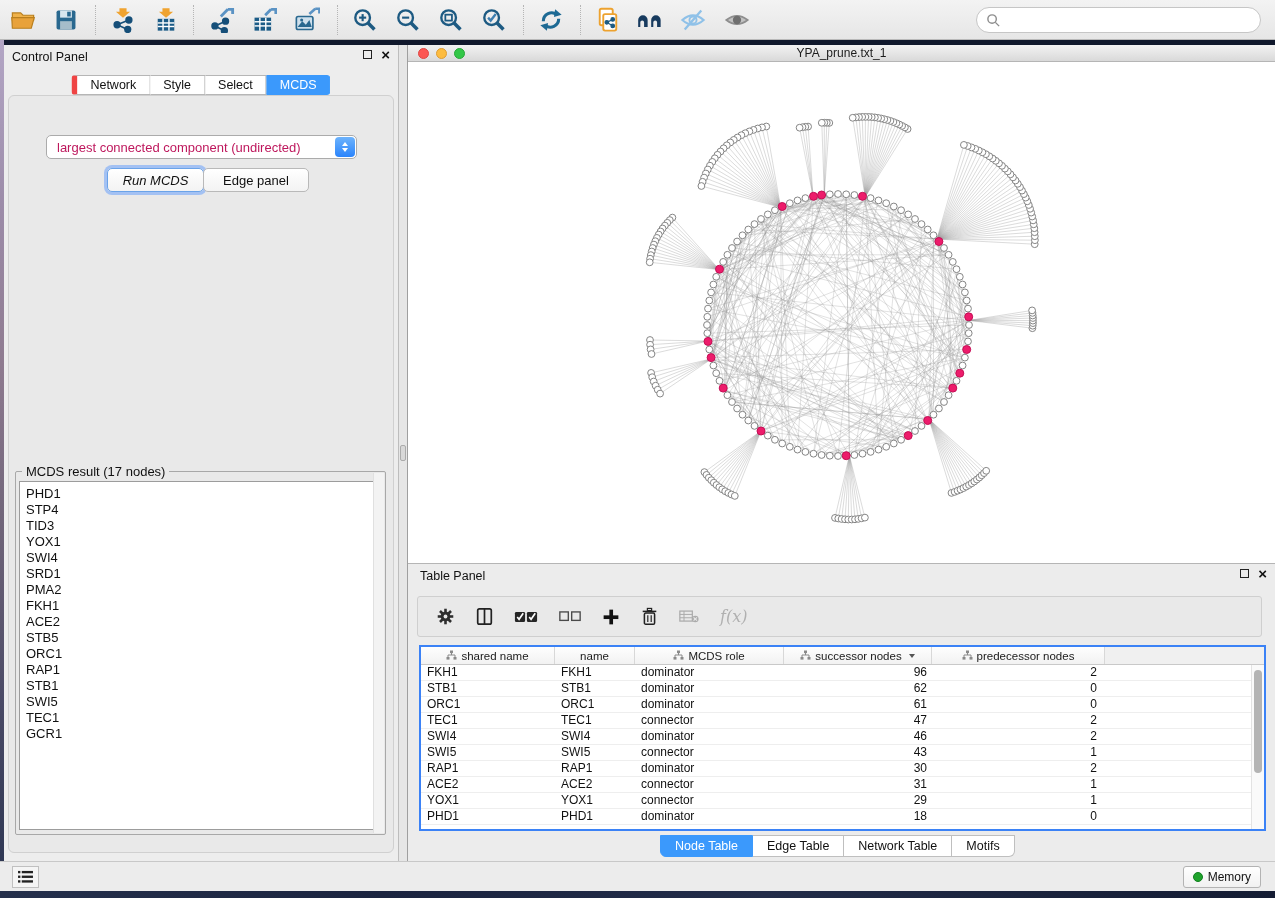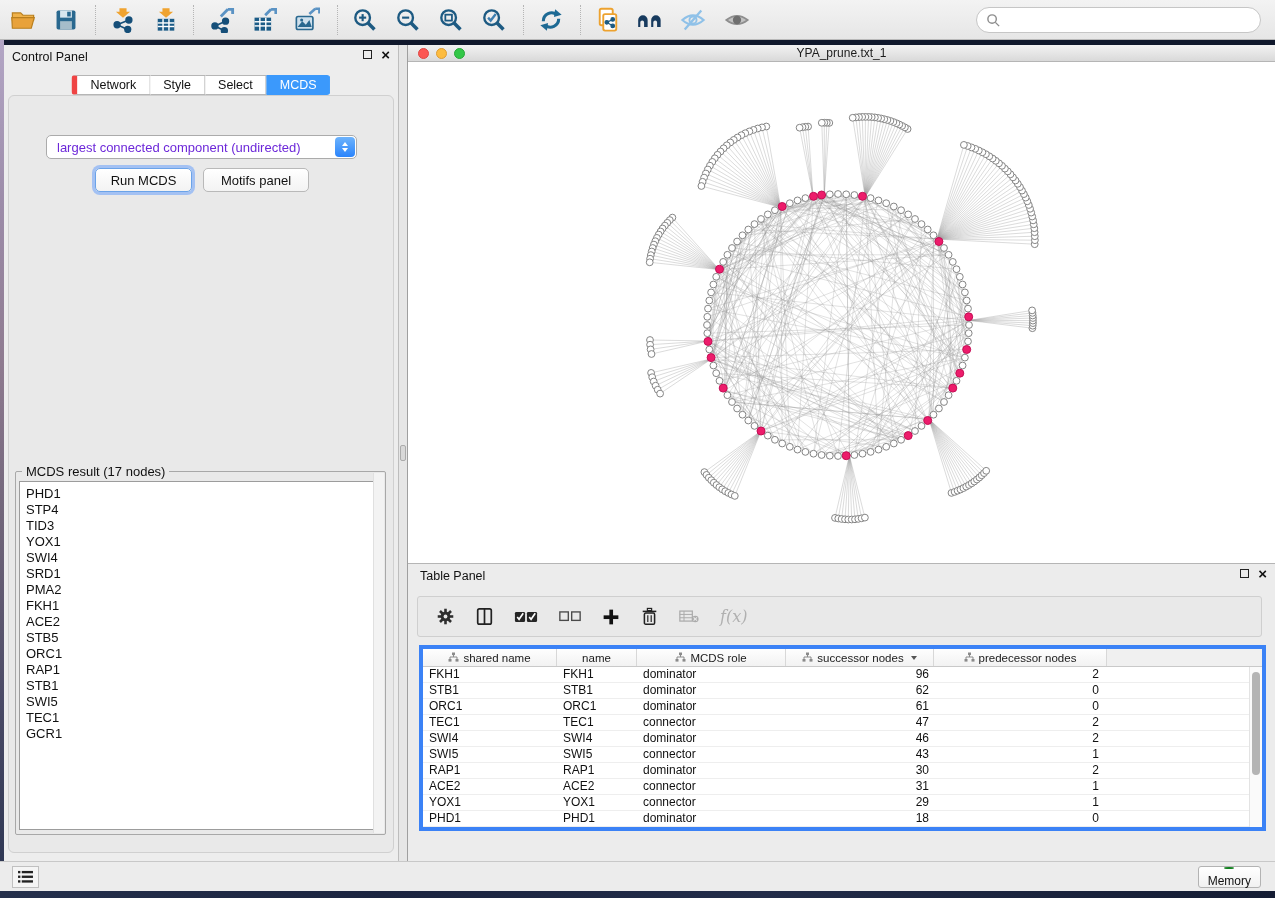--- a/index.html
+++ b/index.html
@@ -29,27 +29,27 @@
   .float-ic{width:9px;height:9px;border:1.5px solid #222;display:inline-block;}
   .close-ic{font-size:15px;font-weight:bold;color:#111;line-height:9px;}
   #cp-tabs{position:absolute;top:30px;left:50%;transform:translateX(-50%);display:flex;height:20px;}
   .ctab{padding:0 13px;font-size:12.5px;line-height:19px;background:#fff;border:1px solid #b6b6b6;border-left:none;color:#111;}
   .ctab:first-child{border-left:6px solid #ef4444;border-radius:4px 0 0 4px;}
   .ctab:last-child{border-radius:0 4px 4px 0;}
   .ctab.active{background:#3b99fc;border-color:#3b99fc;color:#fff;}
   #cp-card{position:absolute;left:4px;right:4px;top:50px;bottom:8px;background:#e9e9e9;border:1px solid #d0d0d0;border-radius:6px;}
   #opt-label{position:absolute;top:18px;left:0;right:0;text-align:center;font-size:13px;color:#111;}
   #criterion{position:absolute;left:37px;top:39px;width:311px;height:24px;background:#fff;border:1px solid #ababab;border-radius:5px;display:flex;align-items:center;}
-  #criterion .val{flex:1;font-size:13px;color:#6d28d9;padding-left:10px;white-space:nowrap;}
+  #criterion .val{flex:1;font-size:13px;color:#be185d;padding-left:10px;white-space:nowrap;}
   #criterion .stepper{width:20px;height:20px;margin-right:1px;border-radius:4px;background:linear-gradient(#6db3fc,#2a84fc);
     display:flex;flex-direction:column;align-items:center;justify-content:center;gap:2px;}
   .tri-up{width:0;height:0;border-left:3.5px solid transparent;border-right:3.5px solid transparent;border-bottom:4px solid #fff;}
   .tri-dn{width:0;height:0;border-left:3.5px solid transparent;border-right:3.5px solid transparent;border-top:4px solid #fff;}
   .cp-btn{position:absolute;top:72px;height:24px;background:linear-gradient(#fff,#f3f3f3);border:1px solid #b9b9b9;border-radius:5px;font-size:13px;color:#111;display:flex;align-items:center;justify-content:center;}
-  #run-btn{left:86px;width:97px;border-color:#6ba3e8;box-shadow:0 0 0 3px rgba(77,144,254,.45);}
+  #run-btn{left:98px;width:97px;border-color:#6ba3e8;box-shadow:0 0 0 3px rgba(77,144,254,.45);font-style:italic;}
   #closep-btn{left:194px;width:106px;}
   #result-group{position:absolute;left:6px;width:371px;top:375px;height:364px;border:1px solid #a8a8a8;border-radius:2px;}
   #result-label{position:absolute;top:-8px;left:6px;background:#e9e9e9;padding:0 4px;font-size:13px;color:#111;}
   #result-list{position:absolute;left:3px;right:3px;top:9px;bottom:4px;background:#fff;border:1px solid #9c9c9c;overflow:hidden;padding-top:4px;}
   .ritem{font-size:13px;line-height:16px;padding-left:6px;color:#111;}
   #result-scroll{position:absolute;top:1px;bottom:1px;right:1px;width:11px;background:#f3f3f3;border-left:1px solid #e0e0e0;}
 
   
   #splitter{position:absolute;left:398px;top:45px;width:10px;height:816px;background:#e6e6e6;border-left:1px solid #bdbdbd;border-right:1px solid #9f9f9f;}
   #splitter .grip{position:absolute;left:1px;top:400px;width:6px;height:16px;background:#d8d8d8;border:1px solid #ababab;border-radius:2px;}
@@ -63,42 +63,42 @@
   .gnode{fill:#fff;stroke:#858585;stroke-width:1;}
   .gpink{fill:#ed1c6b;stroke:#c40e55;stroke-width:1;}
   .gchord{fill:none;stroke:#8f8f8f;stroke-width:.7;opacity:.38;}
   .gfan{fill:none;stroke:#979797;stroke-width:.7;opacity:.5;}
 
   
   #table-panel{position:absolute;left:0;top:518px;width:867px;height:298px;background:#ececec;border-top:1px solid #b5b5b5;}
   #tp-toolbar{position:absolute;left:9px;top:32px;width:845px;height:41px;background:#e9e9e9;border:1px solid #cfcfcf;border-radius:3px;
     display:flex;align-items:center;gap:21px;padding-left:18px;}
   .fx{font-family:"DejaVu Serif","Liberation Serif",serif;font-style:italic;font-size:16px;color:#b0b0b0;}
-  #ntable{position:absolute;left:11px;top:81px;width:847px;height:186px;background:#fff;border:4px solid #3b82f6;overflow:hidden;}
+  #ntable{position:absolute;left:11px;top:81px;width:847px;height:186px;background:#fff;border:2px solid #3b82f6;overflow:hidden;}
   #thead{display:flex;height:18px;background:linear-gradient(#fefefe,#f2f2f2);border-bottom:1px solid #c9c9c9;}
   .hcell{display:flex;align-items:center;justify-content:center;gap:4px;font-size:11.5px;color:#1a1a1a;border-right:1px solid #d8d8d8;overflow:hidden;}
   .hfill{flex:1;background:#f0f0f0;border-right:none;}
   .sort-dn{width:0;height:0;border-left:3.5px solid transparent;border-right:3.5px solid transparent;border-top:4px solid #555;margin-left:3px;}
   .trow{display:flex;height:16px;border-bottom:1px solid #eeeeee;background:#fff;}
   .tcell{font-size:12px;color:#111;line-height:15px;overflow:hidden;white-space:nowrap;}
   .al{padding-left:6px;text-align:left;}
   .ar{text-align:right;}
   #tscroll{position:absolute;right:0;top:18px;bottom:0;width:13px;background:#fafafa;border-left:1px solid #e3e3e3;}
   #tthumb{position:absolute;left:2px;top:5px;width:8px;height:103px;background:#b4b4b4;border-radius:4px;}
   #bt-tabs{position:absolute;left:252px;top:271px;display:flex;height:22px;}
   .btab{padding:0 14px;font-size:12.5px;line-height:21px;background:#fff;border:1px solid #bfbfbf;border-left:none;color:#111;}
   .btab:first-child{border-left:1px solid #bfbfbf;border-radius:0 0 0 6px;}
   .btab:last-child{border-radius:0 0 6px 0;}
   .btab.active{background:#3b99fc;border-color:#3b99fc;color:#fff;}
 
   
   #statusbar{position:absolute;left:0;top:861px;width:1275px;height:30px;background:#ececec;border-top:1px solid #c8c8c8;}
   #menu-btn{position:absolute;left:12px;top:4px;width:27px;height:22px;background:#f5f5f5;border:1px solid #c0c0c0;display:flex;align-items:center;justify-content:center;}
   #memory-btn{position:absolute;right:14px;top:4px;height:22px;background:linear-gradient(#fff,#f1f1f1);border:1px solid #b3b3b3;border-radius:3px;
-    display:flex;align-items:center;gap:5px;padding:0 9px;font-size:12px;color:#111;flex-direction:column;}
+    display:flex;align-items:center;gap:5px;padding:0 9px;font-size:12px;color:#111;}
   #memory-btn .dot{width:10px;height:10px;border-radius:50%;background:#1fa32c;border:1px solid #128020;}
 </style>
 </head>
 <body>
 
 <div id="screen">
 
   <div id="toolbar">
     <div class="tbtn" style="left:5px">
         <svg width="26" height="26" viewBox="0 0 22 22">
@@ -269,21 +269,21 @@
       </div>
     <div id="cp-card">
       <div id="criterion">
         <span class="val">largest connected component (undirected)</span>
         <span class="stepper">
             <span class="tri-up"></span>
             <span class="tri-dn"></span>
           </span>
       </div>
       <div class="cp-btn" id="run-btn">Run MCDS</div>
-      <div class="cp-btn" id="closep-btn">Motifs panel</div>
+      <div class="cp-btn" id="closep-btn">Edge panel</div>
       <div id="result-group">
         <div id="result-label">MCDS result (17 nodes)</div>
         <div id="result-list">
             <div class="ritem">PHD1</div>
             <div class="ritem">STP4</div>
             <div class="ritem">TID3</div>
             <div class="ritem">YOX1</div>
             <div class="ritem">SWI4</div>
             <div class="ritem">SRD1</div>
             <div class="ritem">PMA2</div>
@@ -743,20 +743,26 @@
               <div class="tcell al" style="width: 149px;">dominator</div>
               <div class="tcell ar" style="width: 148px; padding-right: 5px;">18</div>
               <div class="tcell ar" style="width: 173px; padding-right: 8px;">0</div>
             </div>
           </div>
         <div id="tscroll">
             <div id="tthumb"></div>
           </div>
       </div>
 
+      <div id="bt-tabs">
+          <div class="btab active">Node Table</div>
+          <div class="btab">Edge Table</div>
+          <div class="btab">Network Table</div>
+          <div class="btab">Motifs</div>
+        </div>
     </div>
   </div>
 
   <div id="statusbar">
     <div id="menu-btn">
       <svg width="17" height="14" viewBox="0 0 18 15">
           <g fill="#222">
             <rect x="1" y="1" width="2.5" height="2.5"></rect>
             <rect x="5" y="1" width="12" height="2.5"></rect>
             <rect x="1" y="6" width="2.5" height="2.5"></rect>

